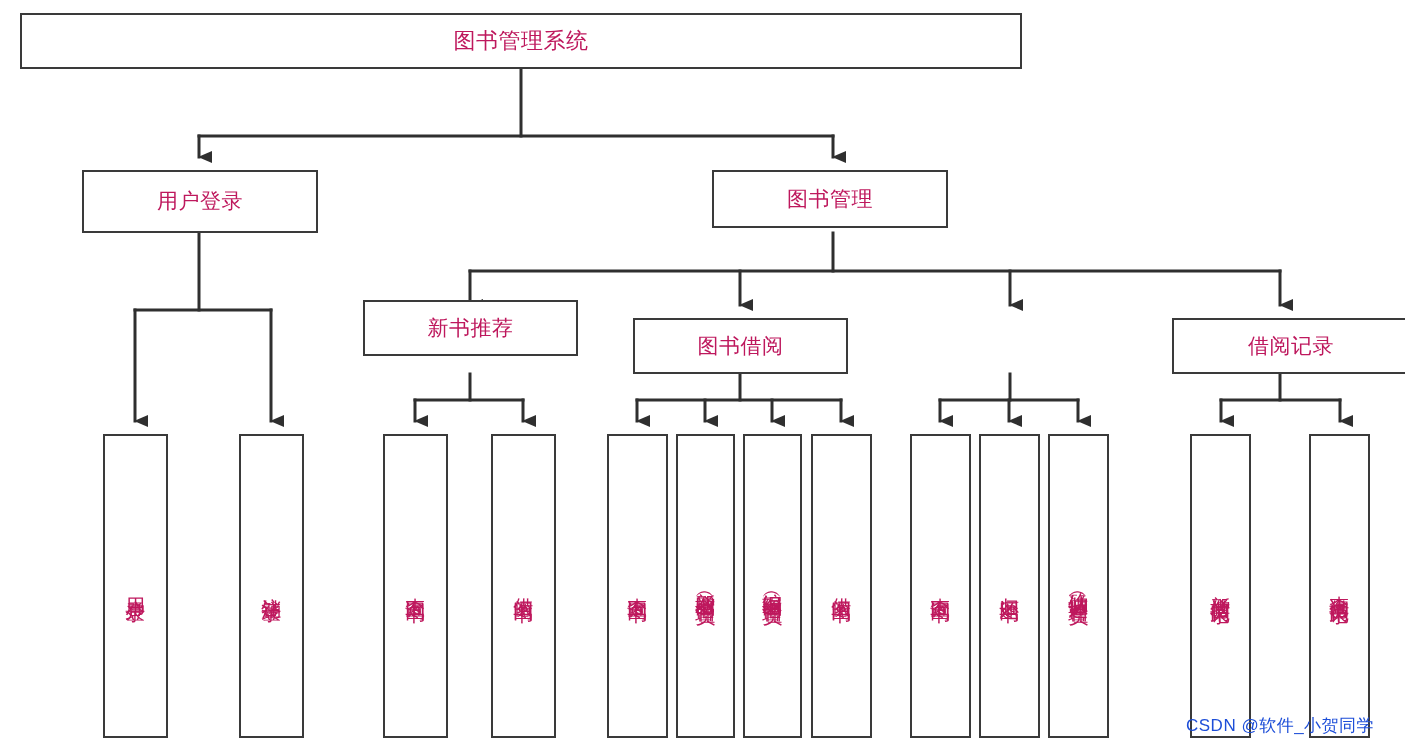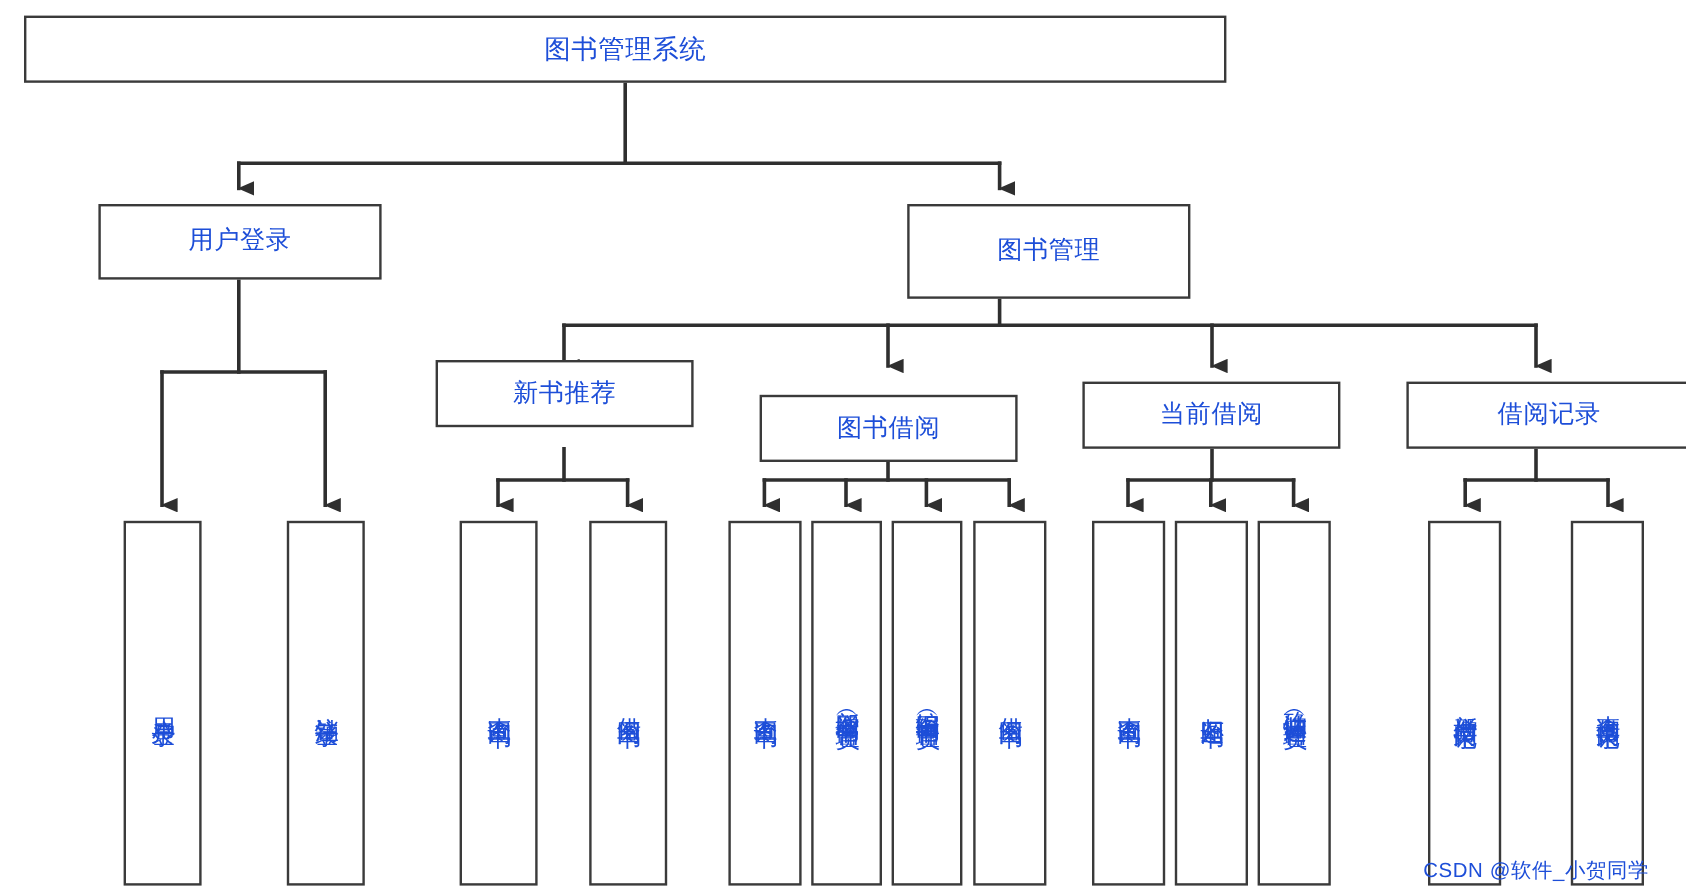--- a/index.html
+++ b/index.html
@@ -26,21 +26,21 @@
     pointer-events: none;
   }
   .node {
     position: absolute;
     box-sizing: border-box;
     background: #ffffff;
     border: 2.5px solid #3a3a3a;
     display: flex;
     align-items: center;
     justify-content: center;
-    color: #1d4ed8;
+    color: #be185d;
   }
   .node .lbl {
     display: block;
     text-align: center;
     line-height: 1.18;
     letter-spacing: 0.5px;
   }
   
   .node.horiz .lbl {
     writing-mode: horizontal-tb;
@@ -126,32 +126,29 @@
     </g>
   </svg>
 
   <div class="node horiz root" style="left:20px; top:13px; width:1002px; height:56px;">
     <span class="lbl">图书管理系统</span>
   </div>
 
   <div class="node horiz" style="left:82px; top:170px; width:236px; height:63px;">
     <span class="lbl">用户登录</span>
   </div>
-  <div class="node horiz" style="left:712px; top:170px; width:236px; height:79px;margin-left:44px;">
+  <div class="node horiz" style="left:712px; top:170px; width:236px; height:58px;">
     <span class="lbl">图书管理</span>
   </div>
 
   <div class="node horiz" style="left:363px; top:300px; width:215px; height:56px;">
     <span class="lbl">新书推荐</span>
   </div>
-  <div class="node horiz" style="left:633px; top:329px; width:215px; height:56px;">
+  <div class="node horiz" style="left:633px; top:318px; width:215px; height:56px;">
     <span class="lbl">图书借阅</span>
-  </div>
-  <div class="node horiz" style="left:902px; top:318px; width:215px; height:56px;">
-    <span class="lbl">当前借阅</span>
   </div>
   <div class="node horiz" style="left:1172px; top:318px; width:238px; height:56px;">
     <span class="lbl">借阅记录</span>
   </div>
 
   <div class="node vert" style="left:103px; top:434px; width:65px; height:304px;">
     <span class="lbl">用户登录</span>
   </div>
   <div class="node vert" style="left:239px; top:434px; width:65px; height:304px;">
     <span class="lbl">注销登录</span>

